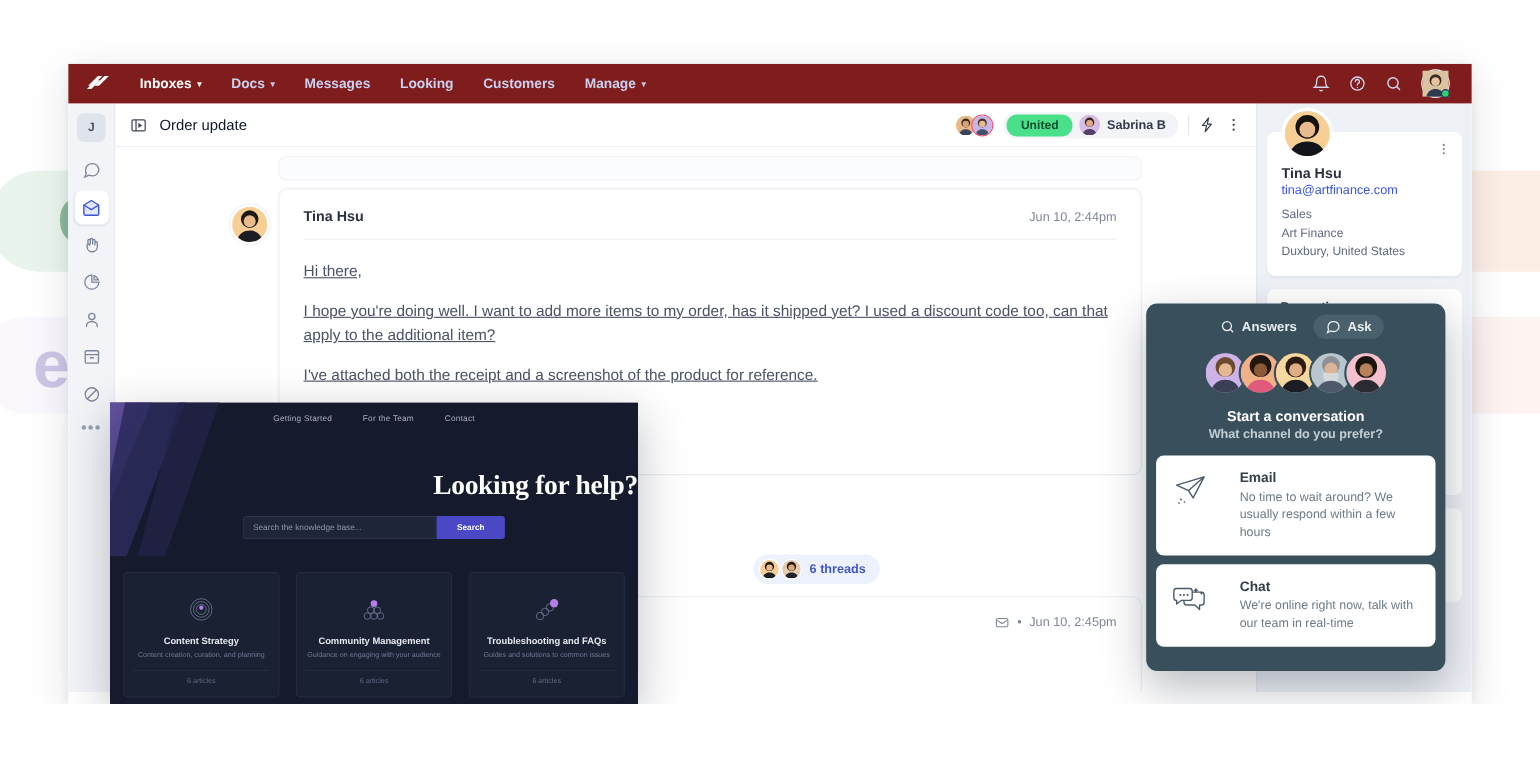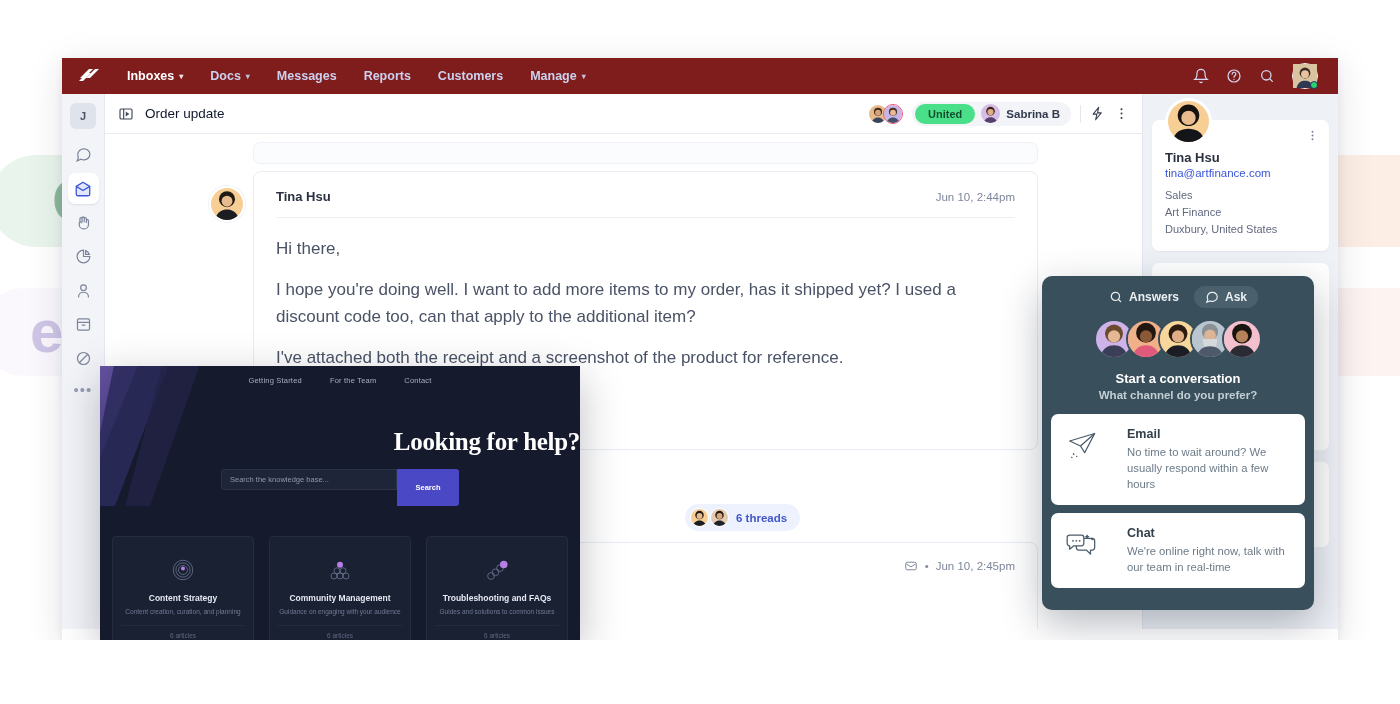--- a/index.html
+++ b/index.html
@@ -154,21 +154,21 @@
   }
   .msg-avatar {
     position:absolute; left: 104px; top: 52px;
     width: 36px; height: 36px; border-radius: 50%; overflow:hidden;
     border: 2.5px solid #fff; box-shadow: 0 0 0 1px #eef0f5;
   }
   .msg-head { display:flex; align-items:baseline; }
   .msg-from { font-size: 13px; font-weight: 700; color:#2a3040; }
   .msg-time { margin-left:auto; font-size: 11.5px; color:#7e8699; }
   .msg-rule { height:1px; background:#edf0f5; margin: 13px 0 17px; }
-  .msg-p { font-size: 17px; line-height: 1.62; color:#4a5266; margin-bottom: 13px; }
+  .msg-p { font-size: 14px; line-height: 1.62; color:#4a5266; margin-bottom: 13px; text-decoration: underline; }
   .dl-ico { color:#58637a; margin-top: 6px; }
 
   .threads-row { position:absolute; left: 580px; top: 370px; display:flex; align-items:center; }
   .threads-pill {
     display:flex; align-items:center; gap:7px;
     background:#eef2ff; border-radius: 16px; padding: 4px 13px 4px 5px;
   }
   .threads-pill .av { width:19px;height:19px;border-radius:50%;overflow:hidden;border:1.5px solid #fff; }
   .threads-pill .av:not(:first-child){ margin-left:-6px; }
   .threads-label { font-size: 11.5px; font-weight: 700; color:#4257c9; }
@@ -228,21 +228,21 @@
     font-family: "Liberation Serif", serif; font-weight:700;
     font-size: 25px; letter-spacing:-.3px; position:relative; z-index:2;
   }
   .kb-search { display:flex; justify-content:center; margin-top: 13px; position:relative; z-index:2;}
   .kb-input {
     width: 176px; height: 21px; background:#1e2538; border:1px solid #2b3349;
     border-radius: 3px 0 0 3px; color:#8d97ae; font-size:7.5px;
     padding: 0 8px; display:flex; align-items:center;
   }
   .kb-btn {
-    width: 62px; height: 37px; background:#4a48c4; color:#fff;
+    width: 62px; height: 21px; background:#4a48c4; color:#fff;
     border-radius: 0 3px 3px 0; font-size: 7.5px; font-weight:700;
     display:flex; align-items:center; justify-content:center;
   }
   .kb-cards { display:flex; gap: 15px; padding: 0 12px; margin-top: 30px; position:relative; z-index:2;}
   .kb-card {
     flex:1; background:#1a2133; border:1px solid #242c42; border-radius:4px;
     padding: 16px 8px 10px; text-align:center;
   }
   .kb-ico { height: 34px; display:flex; align-items:center; justify-content:center; }
   .kb-card-t { font-size: 8.5px; color:#e6e9f2; font-weight:600; margin-top: 6px; }
@@ -323,21 +323,21 @@
           <span class="caret">▾</span>
         </div>
         <div class="nav-item">
           <span>Docs</span>
           <span class="caret">▾</span>
         </div>
         <div class="nav-item">
           <span>Messages</span>
         </div>
         <div class="nav-item">
-          <span>Reports</span>
+          <span>Looking</span>
         </div>
         <div class="nav-item">
           <span>Customers</span>
         </div>
         <div class="nav-item">
           <span>Manage</span>
           <span class="caret">▾</span>
         </div>
       </div>
       <div class="nav-right">

